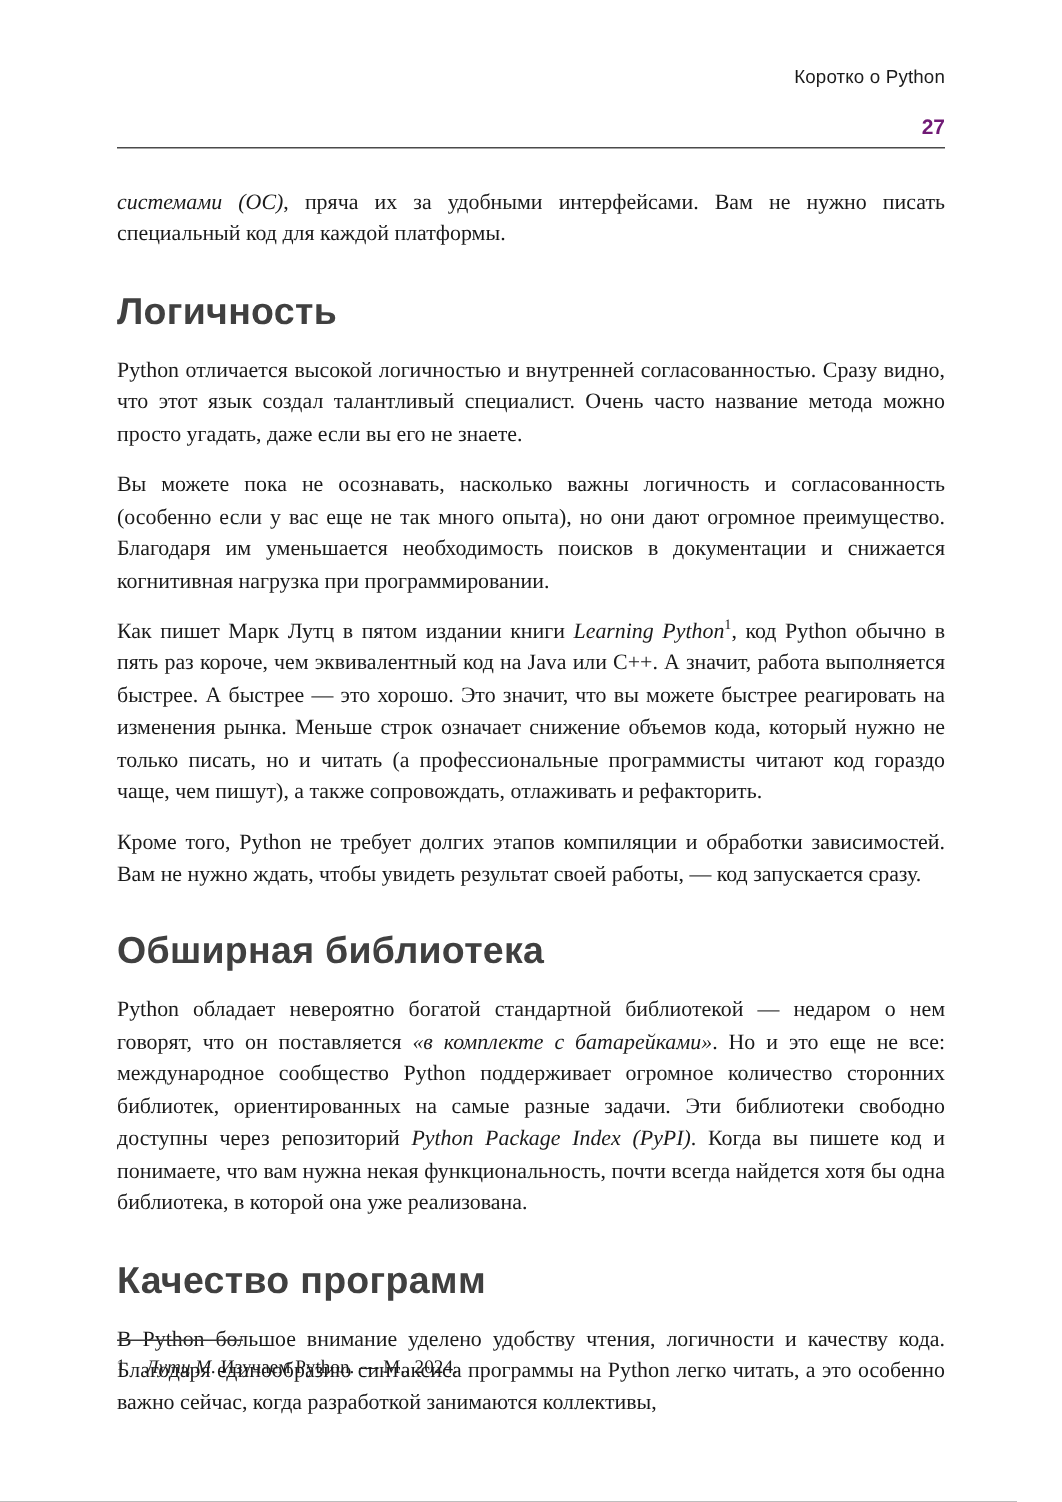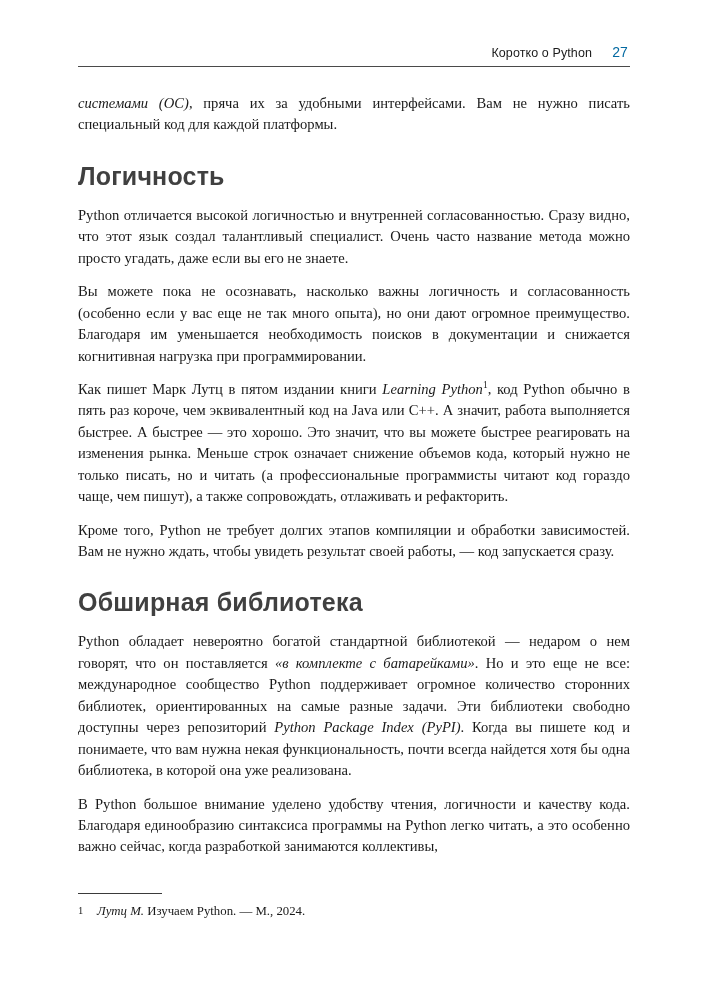--- a/index.html
+++ b/index.html
@@ -25,32 +25,33 @@
   }
 
   
   .runhead {
     display: flex;
     align-items: flex-end;
     justify-content: flex-end;
     gap: 18px;
     font-family: "Liberation Sans", sans-serif;
     padding-bottom: 6px;
+    flex-direction: column;
   }
   .runhead .rh-title {
     font-size: 12.5px;
     color: #1b1b1b;
     letter-spacing: 0.1px;
   }
   .runhead .rh-page {
     font-size: 14px;
-    font-weight: normal;
-    color: #0369a1;
+    font-weight: bold;
+    color: #701a75;
     min-width: 20px;
-    text-align: center;
+    text-align: right;
   }
   .rule {
     border-top: 1px solid #4a4a4a;
     height: 0;
     margin: 0 0 26px 0;
   }
 
   
   p.body {
     font-size: 14.6px;
@@ -122,20 +123,21 @@
     <h2 class="sec">Логичность</h2>
     <p class="body">Python отличается высокой логичностью и внутренней согласованностью. Сразу видно, что этот язык создал талантливый специалист. Очень часто название метода можно просто угадать, даже если вы его не знаете.</p>
     <p class="body">Вы можете пока не осознавать, насколько важны логичность и согласованность (особенно если у вас еще не так много опыта), но они дают огромное преимущество. Благодаря им уменьшается необходимость поисков в документации и снижается когнитивная нагрузка при программировании.</p>
 
     <p class="body"><span>Как пишет Марк Лутц в пятом издании книги </span><i>Learning Python</i><sup class="fn">1</sup><span>, код Python обычно в пять раз короче, чем эквивалентный код на Java или C++. А значит, работа выполняется быстрее. А быстрее — это хорошо. Это значит, что вы можете быстрее реагировать на изменения рынка. Меньше строк означает снижение объемов кода, который нужно не только писать, но и читать (а профессиональные программисты читают код гораздо чаще, чем пишут), а также сопровождать, отлаживать и рефакторить.</span></p>
     <p class="body">Кроме того, Python не требует долгих этапов компиляции и обработки зависимостей. Вам не нужно ждать, чтобы увидеть результат своей работы, — код запускается сразу.</p>
 
     <h2 class="sec">Обширная библиотека</h2>
     <p class="body"><span>Python обладает невероятно богатой стандартной библиотекой — недаром о нем говорят, что он поставляется </span><i>«в комплекте с батарейками»</i><span>. Но и это еще не все: международное сообщество Python поддерживает огромное количество сторонних библиотек, ориентированных на самые разные задачи. Эти библиотеки свободно доступны через репозиторий </span><i>Python Package Index (PyPI)</i><span>. Когда вы пишете код и понимаете, что вам нужна некая функциональность, почти всегда найдется хотя бы одна библиотека, в которой она уже реализована.</span></p>
 
+    <h2 class="sec">Качество программ</h2>
     <p class="body">В Python большое внимание уделено удобству чтения, логичности и качеству кода. Благодаря единообразию синтаксиса программы на Python легко читать, а это особенно важно сейчас, когда разработкой занимаются коллективы,</p>
 
   </div>
 
   <div class="footnote">
     <div class="fn-rule"></div>
     <div class="fn-row">
       <span class="fn-num">1</span>
       <span class="fn-text"><i>Лутц М.</i><span> Изучаем Python. — М., 2024.</span></span>
     </div>

